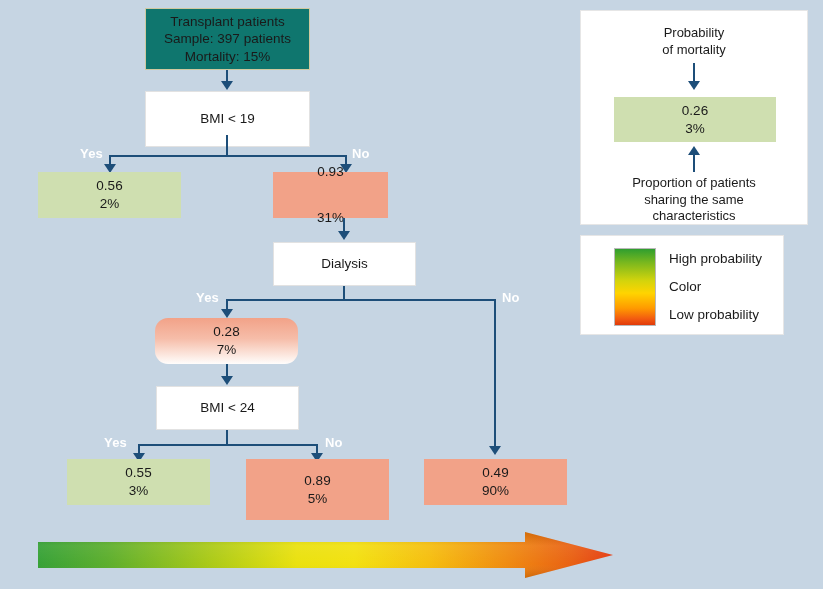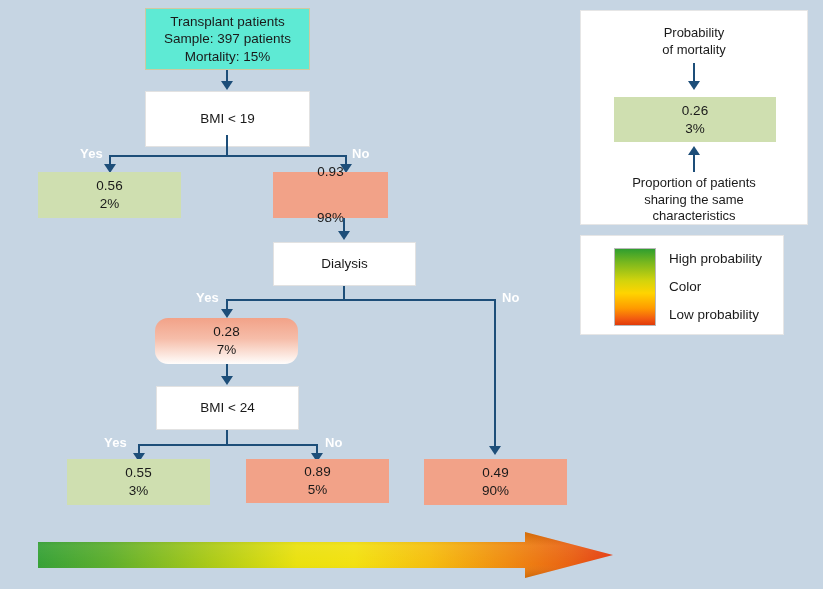--- a/index.html
+++ b/index.html
@@ -21,21 +21,21 @@
     justify-content:center;
     color:#1a1a1a;
     font-size:13.5px;
     line-height:1.30;
     text-align:center;
     white-space:pre-line;
   }
   .node .ln{display:block;}
 
   .root-node{
-    background:#5eead4;
+    background:#0f766e;
     border:1px solid #cfc9a0;
     font-size:13.5px;
     text-align:center;
   }
   .decision-node{
     background:#ffffff;
     border:1px solid #e2e2e2;
   }
   .leaf-green{ background:#cfdfb0; }
   .leaf-salmon{ background:#f2a288; }
@@ -140,21 +140,21 @@
   <div class="branch-label" style="left:80px;top:146px;">Yes</div>
   <div class="branch-label" style="left:352px;top:146px;">No</div>
 
   <div class="node leaf-green" style="left:38px;top:172px;width:143px;height:46px;">
     <span class="ln">0.56</span>
     <span class="ln">2%</span>
   </div>
 
   <div class="node leaf-salmon" style="left:273px;top:172px;width:115px;height:46px;gap:28px;">
     <span class="ln">0.93</span>
-    <span class="ln">98%</span>
+    <span class="ln">31%</span>
   </div>
 
   <div class="edge edge-v" style="left:343px;top:218px;width:2px;height:15px;"></div>
   <div class="arrowhead" style="left:338px;top:231px;"></div>
 
   <div class="node decision-node" style="left:273px;top:242px;width:143px;height:44px;">
     <span class="ln">Dialysis</span>
   </div>
 
   <div class="edge edge-v" style="left:343px;top:286px;width:2px;height:14px;"></div>
@@ -187,21 +187,21 @@
   <div class="arrowhead" style="left:311px;top:453px;"></div>
 
   <div class="branch-label" style="left:104px;top:435px;">Yes</div>
   <div class="branch-label" style="left:325px;top:435px;">No</div>
 
   <div class="node leaf-green" style="left:67px;top:459px;width:143px;height:46px;">
     <span class="ln">0.55</span>
     <span class="ln">3%</span>
   </div>
 
-  <div class="node leaf-salmon" style="left:246px;top:459px;width:143px;height:44px;">
+  <div class="node leaf-salmon" style="left:246px;top:459px;width:143px;height:61px;">
     <span class="ln">0.89</span>
     <span class="ln">5%</span>
   </div>
 
   <div class="node leaf-salmon" style="left:424px;top:459px;width:143px;height:46px;">
     <span class="ln">0.49</span>
     <span class="ln">90%</span>
   </div>
 
   <div class="panel" style="left:580px;top:10px;width:228px;height:215px;">

